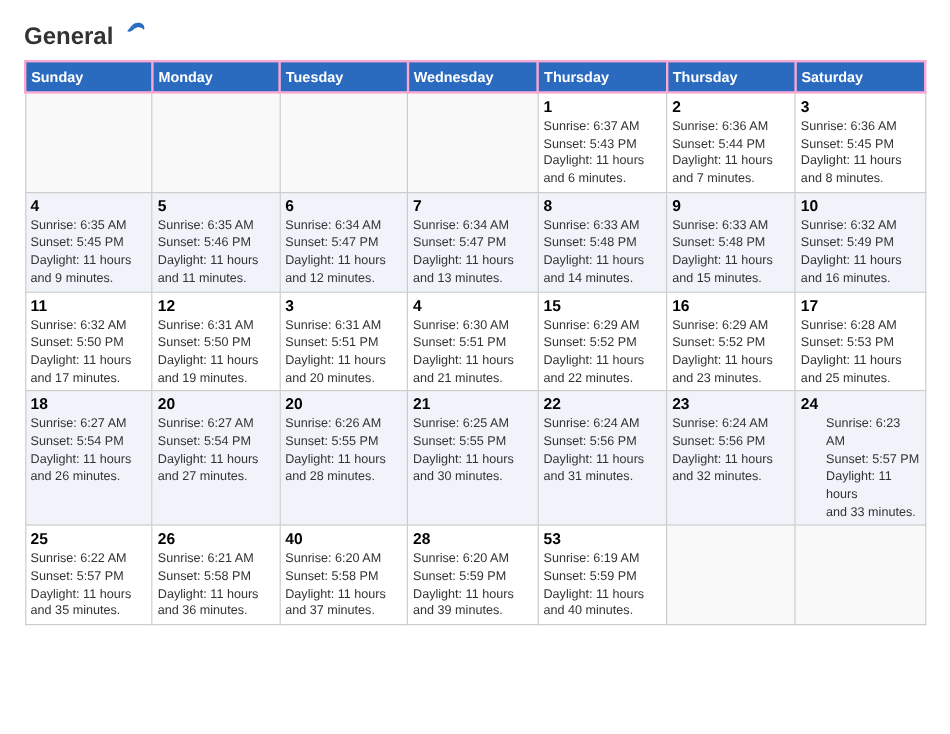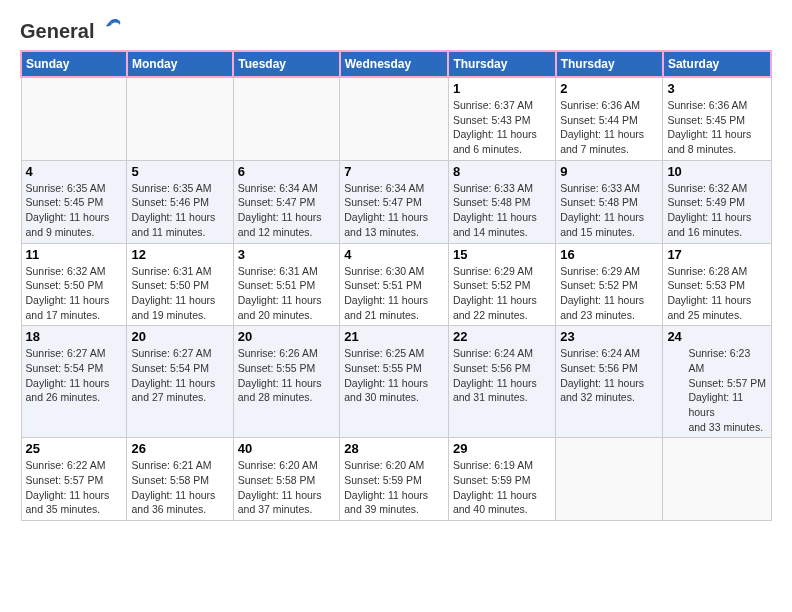--- a/index.html
+++ b/index.html
@@ -258,21 +258,21 @@
 and 37 minutes.</div>
           </td>
           <td>
             <div class="day-num">28</div>
             <div class="day-info" style="white-space: pre-line;">Sunrise: 6:20 AM
 Sunset: 5:59 PM
 Daylight: 11 hours
 and 39 minutes.</div>
           </td>
           <td>
-            <div class="day-num">29</div>
+            <div class="day-num">53</div>
             <div class="day-info" style="white-space: pre-line;">Sunrise: 6:19 AM
 Sunset: 5:59 PM
 Daylight: 11 hours
 and 40 minutes.</div>
           </td>
           <td class="empty"></td>
           <td class="empty"></td>
         </tr>
       </tbody>
   </table>

